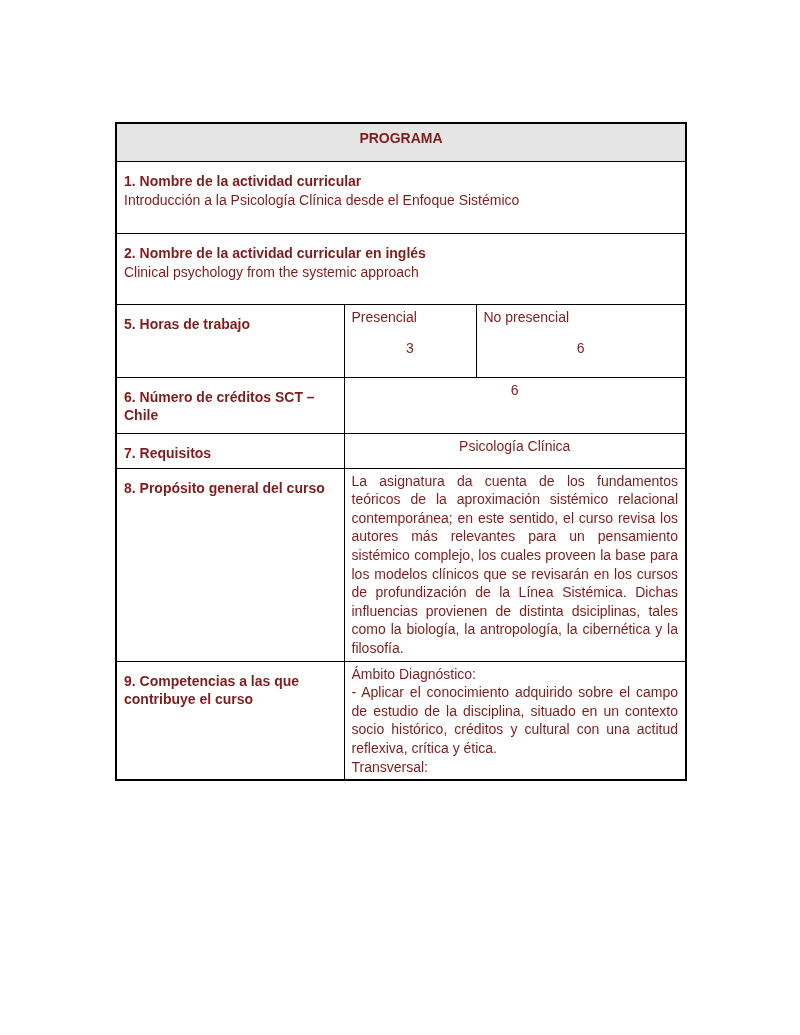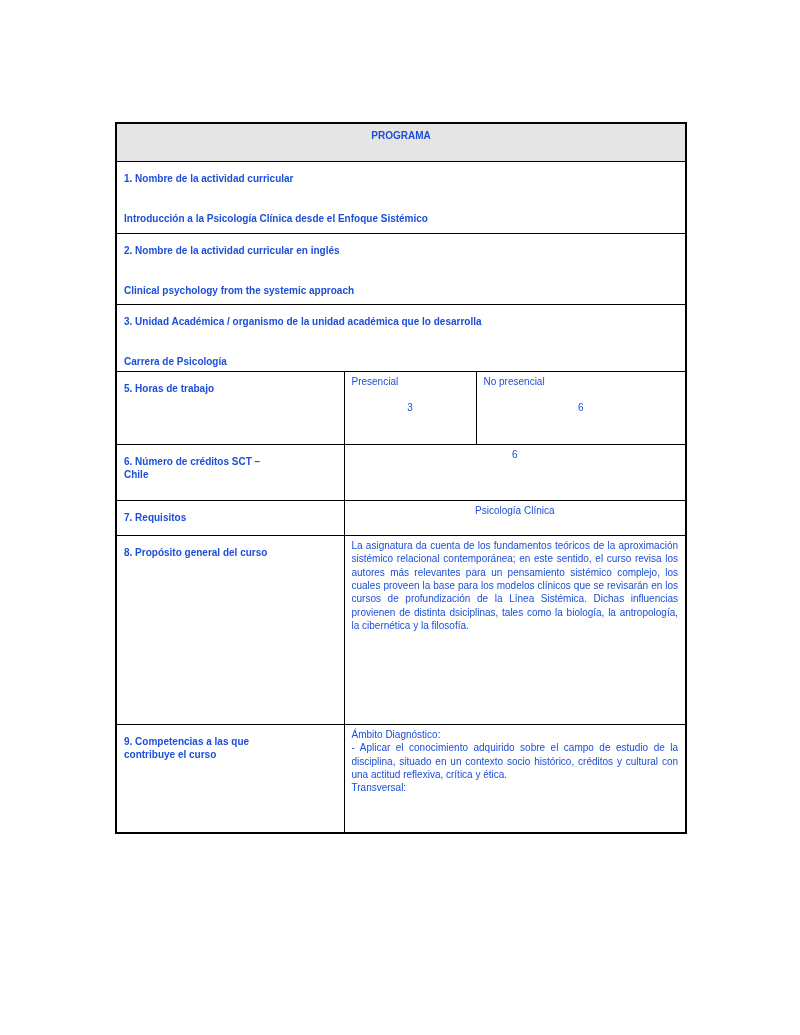--- a/index.html
+++ b/index.html
@@ -22,39 +22,38 @@
     top: 122px;
     width: 570px;
     border-collapse: collapse;
     table-layout: fixed;
     border: 2px solid #000000;
   }
   table.doc-table td {
     border: 1px solid #000000;
     vertical-align: top;
     padding: 3px 7px;
-    font-size: 10px;
+    font-size: 14px;
     line-height: 1.33;
-    color: #1d4ed8;
+    color: #7f1d1d;
     overflow: hidden;
   }
   .title-cell {
     background: #e5e5e5;
     text-align: center;
     font-weight: bold;
     font-size: 15px;
     padding-top: 5px !important;
   }
   .lbl {
     font-weight: bold;
     margin-top: 7px;
   }
   .val {
-    margin-top: 27px;
-    font-weight: bold;
+    margin-top: 1px;
   }
   .prewrap {
     white-space: pre-line;
   }
   .center {
     text-align: center;
   }
   .justify {
     text-align: justify;
   }
@@ -86,26 +85,20 @@
       </td>
     </tr>
 
     <tr style="height:71px">
       <td colspan="3">
         <div class="lbl">2. Nombre de la actividad curricular en inglés</div>
         <div class="val">Clinical psychology from the systemic approach</div>
       </td>
     </tr>
 
-    <tr style="height:65px">
-      <td colspan="3">
-        <div class="lbl">3. Unidad Académica / organismo de la unidad académica que lo desarrolla</div>
-        <div class="val">Carrera de Psicología</div>
-      </td>
-    </tr>
 
 
     <tr style="height:73px">
       <td>
         <div class="lbl">5. Horas de trabajo</div>
       </td>
       <td>
         <div>Presencial</div>
         <div class="num-val">3</div>
       </td>

